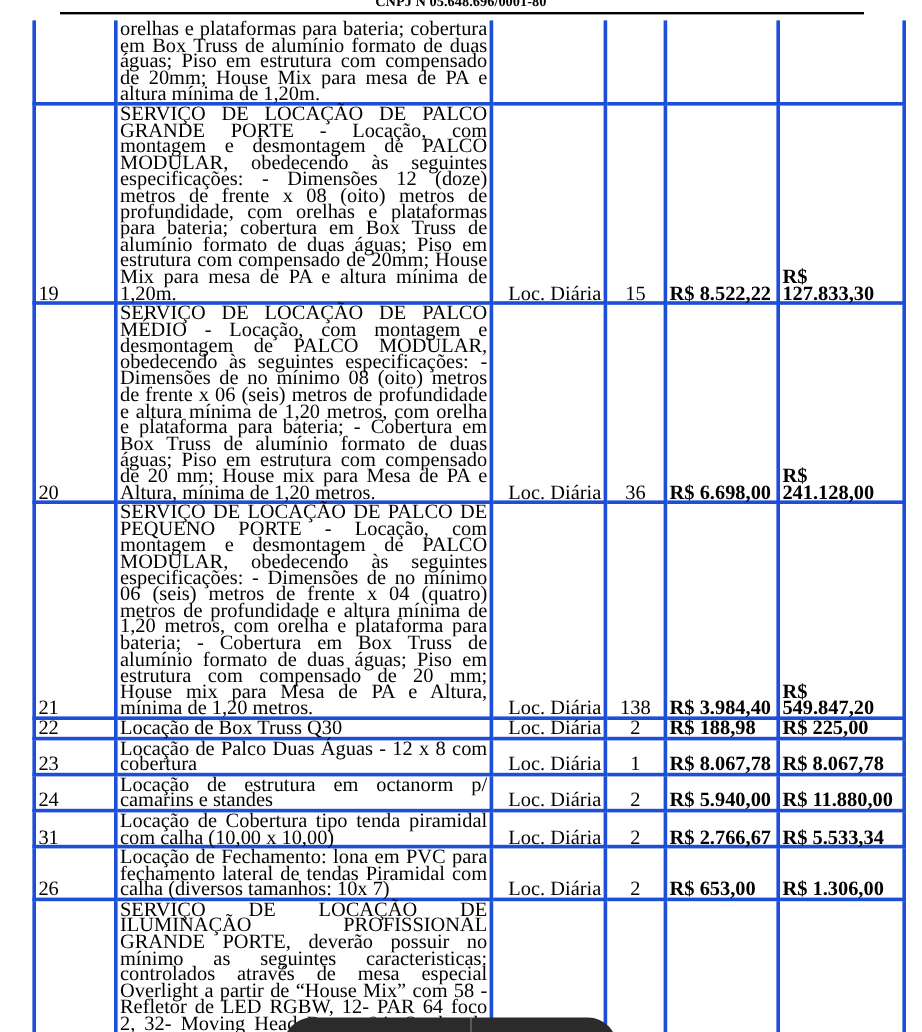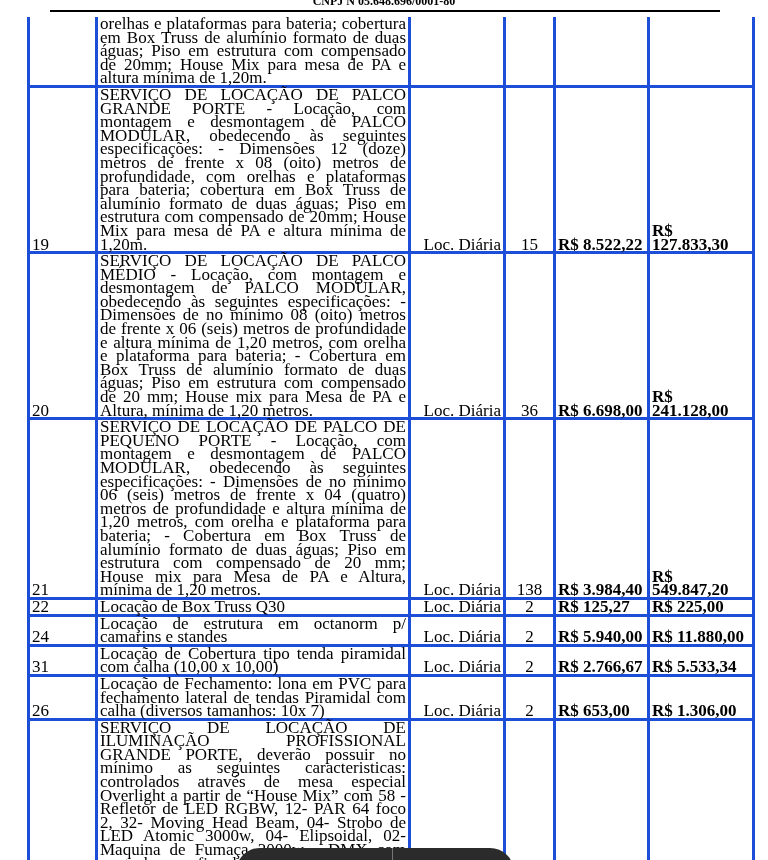--- a/index.html
+++ b/index.html
@@ -67,22 +67,30 @@
         <td class="unit">Loc. Diária</td>
         <td class="qty">138</td>
         <td class="money">R$ 3.984,40</td>
         <td class="money">R$ 549.847,20</td>
       </tr>
       <tr>
         <td class="num">22</td>
         <td class="desc">Locação de Box Truss Q30</td>
         <td class="unit">Loc. Diária</td>
         <td class="qty">2</td>
-        <td class="money">R$ 125,27</td>
+        <td class="money">R$ 188,98</td>
         <td class="money">R$ 225,00</td>
+      </tr>
+      <tr>
+        <td class="num">23</td>
+        <td class="desc">Locação de Palco Duas Águas - 12 x 8 com cobertura</td>
+        <td class="unit">Loc. Diária</td>
+        <td class="qty">1</td>
+        <td class="money">R$ 8.067,78</td>
+        <td class="money">R$ 8.067,78</td>
       </tr>
       <tr>
         <td class="num">24</td>
         <td class="desc">Locação de estrutura em octanorm p/ camarins e standes</td>
         <td class="unit">Loc. Diária</td>
         <td class="qty">2</td>
         <td class="money">R$ 5.940,00</td>
         <td class="money">R$ 11.880,00</td>
       </tr>
       <tr>

